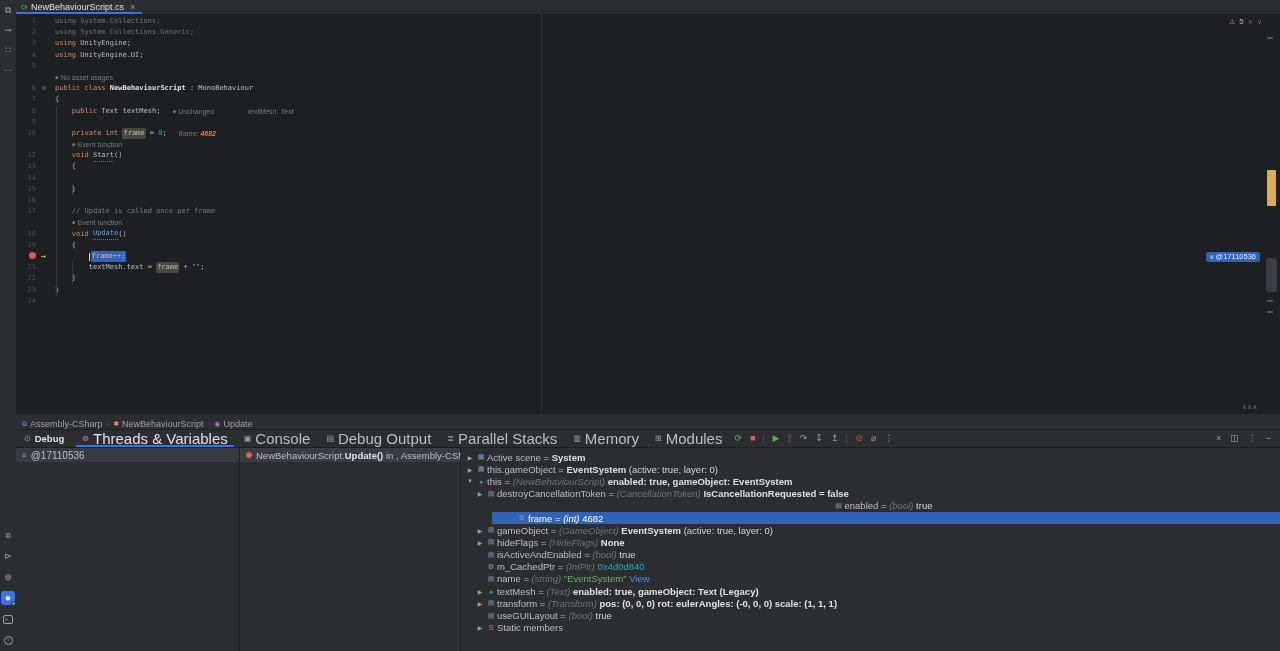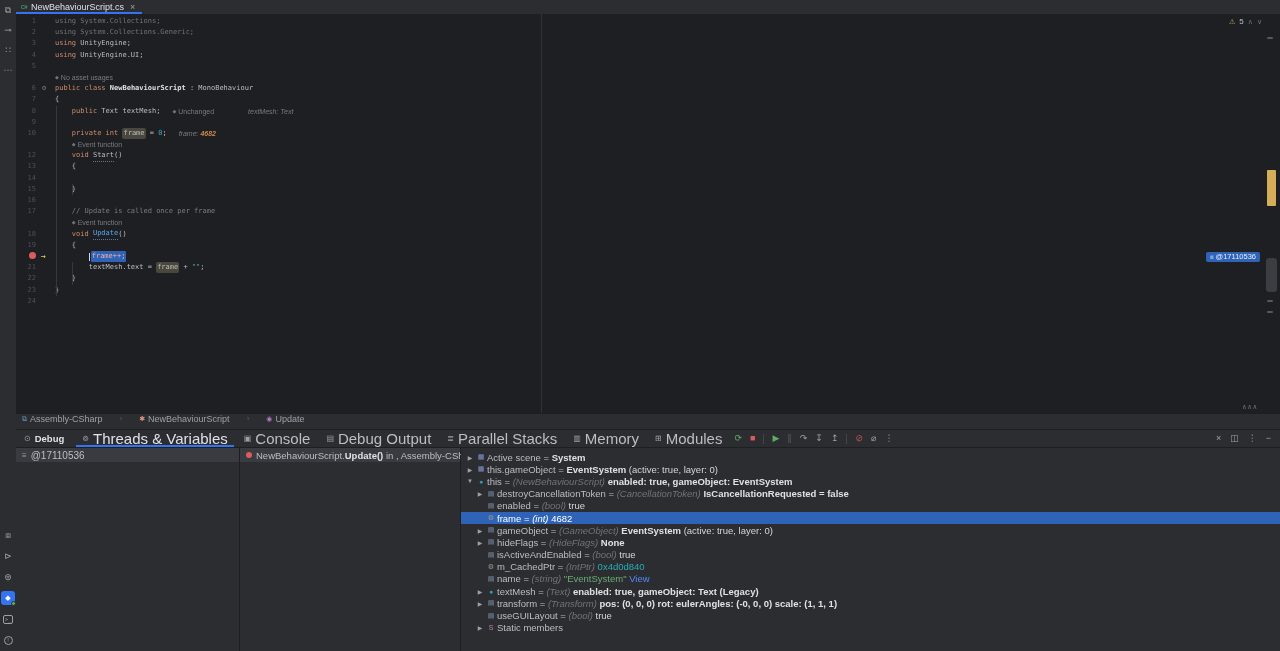--- a/index.html
+++ b/index.html
@@ -75,21 +75,21 @@
   .iguide{position:absolute;width:1px;background:#35383D;}
   .inspect{position:absolute;top:3px;right:18px;display:flex;align-items:center;gap:4px;
     font-family:"Liberation Sans",sans-serif;}
   .inspect .warn{color:#D6AE58;font-size:7px;}
   .inspect .wcount{color:var(--txt);font-size:8px;}
   .inspect .chv{color:var(--dim);font-size:7px;cursor:pointer;}
   .stripe-mark{position:absolute;border-radius:1px;}
   .foldmarks{position:absolute;right:22px;bottom:2px;color:var(--dim);font-size:7px;letter-spacing:1px;}
 
   
-  .bcrumbs{height:16px;background:var(--panel);display:flex;align-items:flex-start;gap:17px;
+  .bcrumbs{height:16px;background:var(--panel);display:flex;align-items:flex-end;gap:4px;
     padding-left:6px;flex:none;border-top:1px solid var(--border);}
   .bc-item{display:inline-flex;align-items:center;gap:3px;cursor:pointer;}
   .bc-item .bcicon{font-size:7px;}
   .bc-item .bclabel{font-size:9px;color:#9DA0A8;}
   .bc-sep{color:#5A5D63;font-size:8px;}
 
   
   .dtoolbar{height:18px;background:var(--panel);border-top:1px solid var(--border);
     display:flex;align-items:stretch;flex:none;}
   .dcaption{display:inline-flex;align-items:center;gap:4px;padding:0 10px 0 8px;}
@@ -115,21 +115,21 @@
   .trow{height:14px;display:flex;align-items:center;gap:4px;padding-left:6px;cursor:pointer;}
   .trow.selected{background:var(--line);}
   .trow .ticon{color:#9DA0A8;font-size:8px;}
   .trow .ttxt{font-size:10px;color:var(--txt);}
   .frow{height:14px;display:flex;align-items:center;gap:4px;padding-left:6px;cursor:pointer;}
   .frow.selected{background:var(--line);}
   .frow .fdot{width:6px;height:6px;border-radius:50%;background:var(--red);flex:none;}
   .frow .ftxt{font-size:9.5px;white-space:nowrap;}
   .f-r{color:var(--txt);} .f-b{color:var(--white);font-weight:bold;}
   .vrow{height:12.2px;display:flex;align-items:center;white-space:nowrap;cursor:pointer;}
-  .vrow.sel{background:var(--selblue);}
+  .vrow.sel{background:var(--selblue);margin-left:31px;}
   .vchev{width:10px;flex:none;text-align:center;color:#9DA0A8;font-size:6px;cursor:pointer;}
   .vicon{width:12px;flex:none;text-align:center;font-size:7px;}
   .vtxt{font-size:9.5px;}
   .v-n{color:var(--txt);} .v-r{color:var(--txt);}
   .v-ty{color:var(--dim);font-style:italic;}
   .v-v{color:var(--white);font-weight:bold;}
   .v-w{color:#D5D7DB;}
   .v-str{color:var(--str);} .v-lnk{color:var(--link);cursor:pointer;} .v-hex{color:var(--teal);}
   .vrow.sel .vtxt span{color:#FFFFFF !important;}
   .vrow.sel .v-ty{color:#C8D3EA !important;}
@@ -333,21 +333,21 @@
           <div class="vrow" style="padding-left: 4px;">
             <span class="vchev">▼</span>
             <span class="vicon" style="color: rgb(46, 156, 166);">●</span>
             <span class="vtxt"><span class="v-n">this</span><span class="v-r"> = </span><span class="v-ty">(NewBehaviourScript) </span><span class="v-v">enabled: true, gameObject: EventSystem</span></span>
           </div>
           <div class="vrow" style="padding-left: 14px;">
             <span class="vchev">▶</span>
             <span class="vicon" style="color: rgb(122, 140, 166);">▤</span>
             <span class="vtxt"><span class="v-n">destroyCancellationToken</span><span class="v-r"> = </span><span class="v-ty">(CancellationToken) </span><span class="v-v">IsCancellationRequested = false</span></span>
           </div>
-          <div class="vrow" style="padding-left: 14px;">
+          <div class="vrow" style="padding-left: 14px; justify-content: center;">
             <span class="vchev"></span>
             <span class="vicon" style="color: rgb(122, 140, 166);">▤</span>
             <span class="vtxt"><span class="v-n">enabled</span><span class="v-r"> = </span><span class="v-ty">(bool) </span><span class="v-w">true</span></span>
           </div>
           <div class="vrow sel" style="padding-left: 14px;">
             <span class="vchev"></span>
             <span class="vicon" style="color: rgb(158, 152, 136);">⚙</span>
             <span class="vtxt"><span class="v-n">frame</span><span class="v-r"> = </span><span class="v-ty">(int) </span><span class="v-w">4682</span></span>
           </div>
           <div class="vrow" style="padding-left: 14px;">

